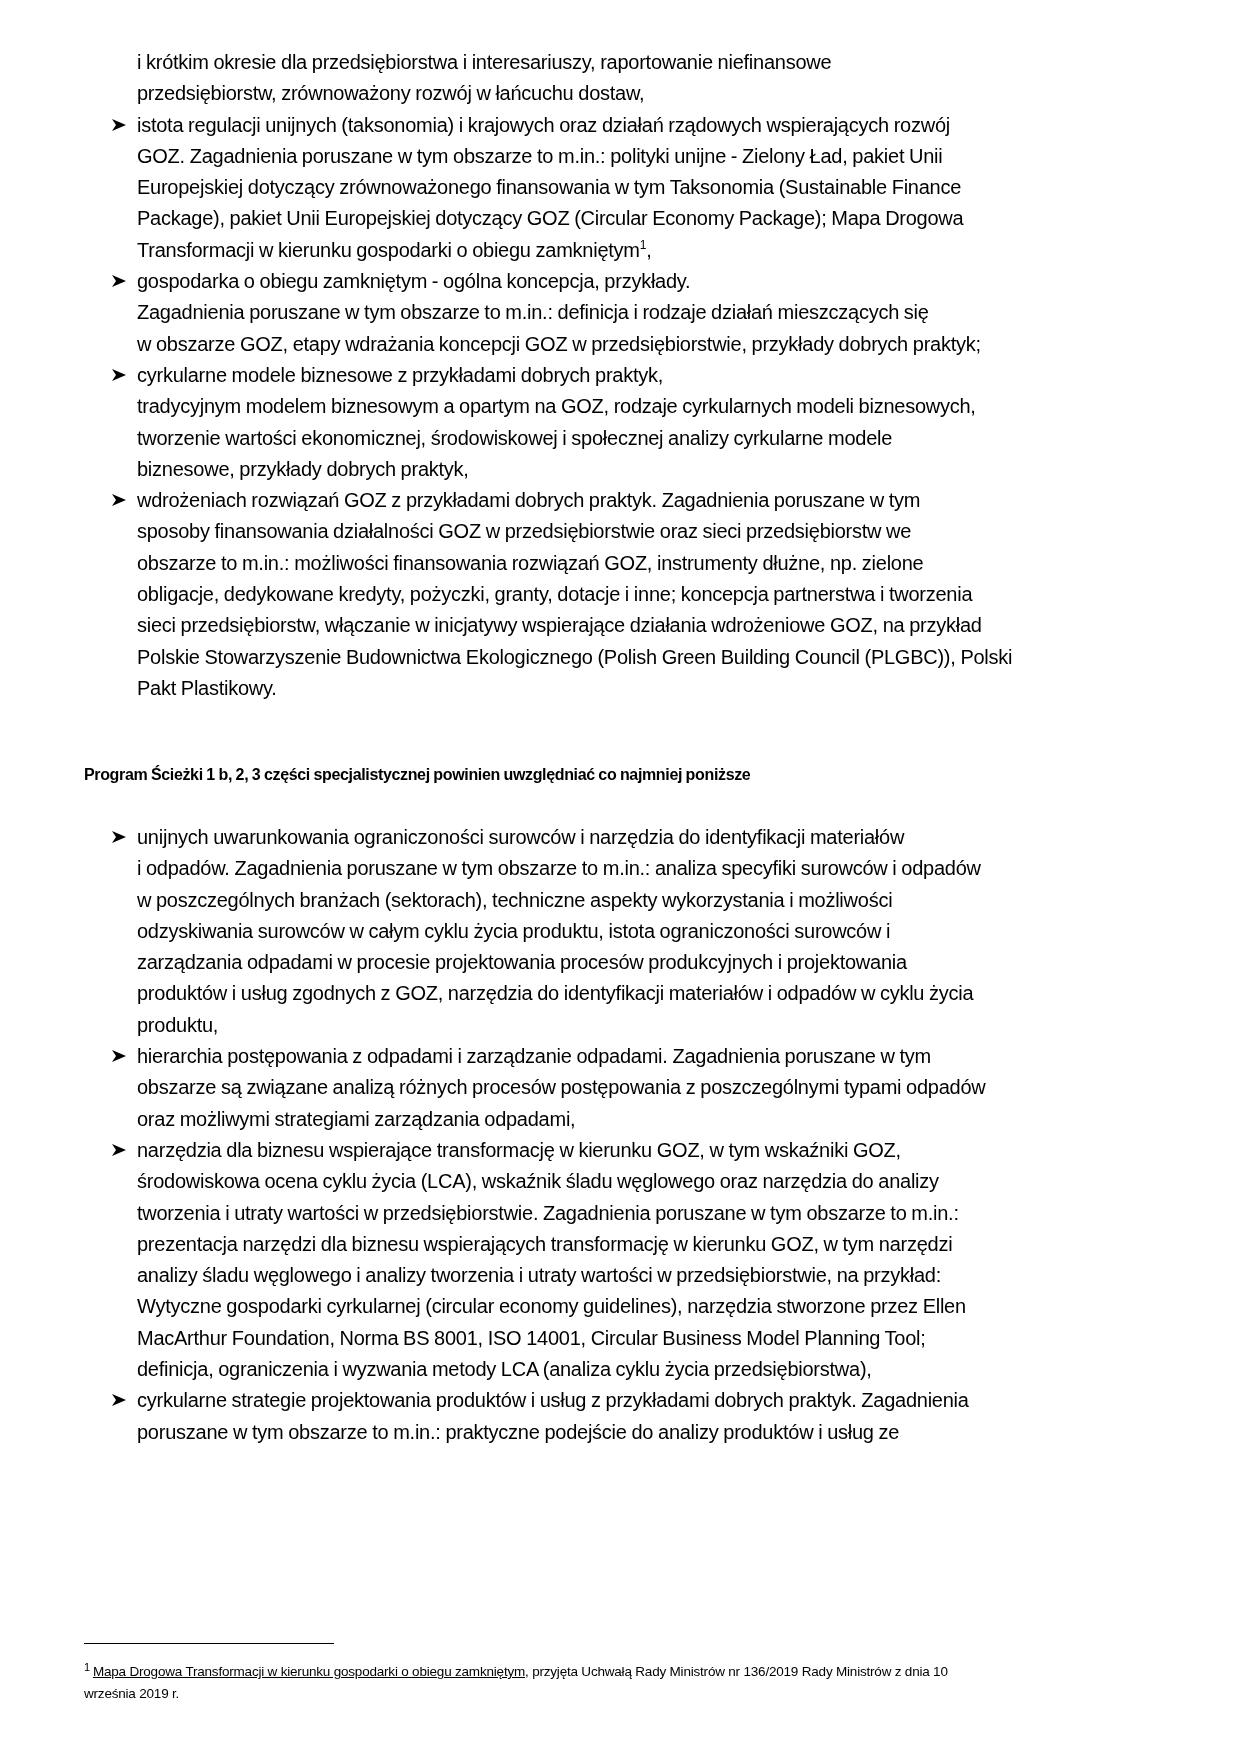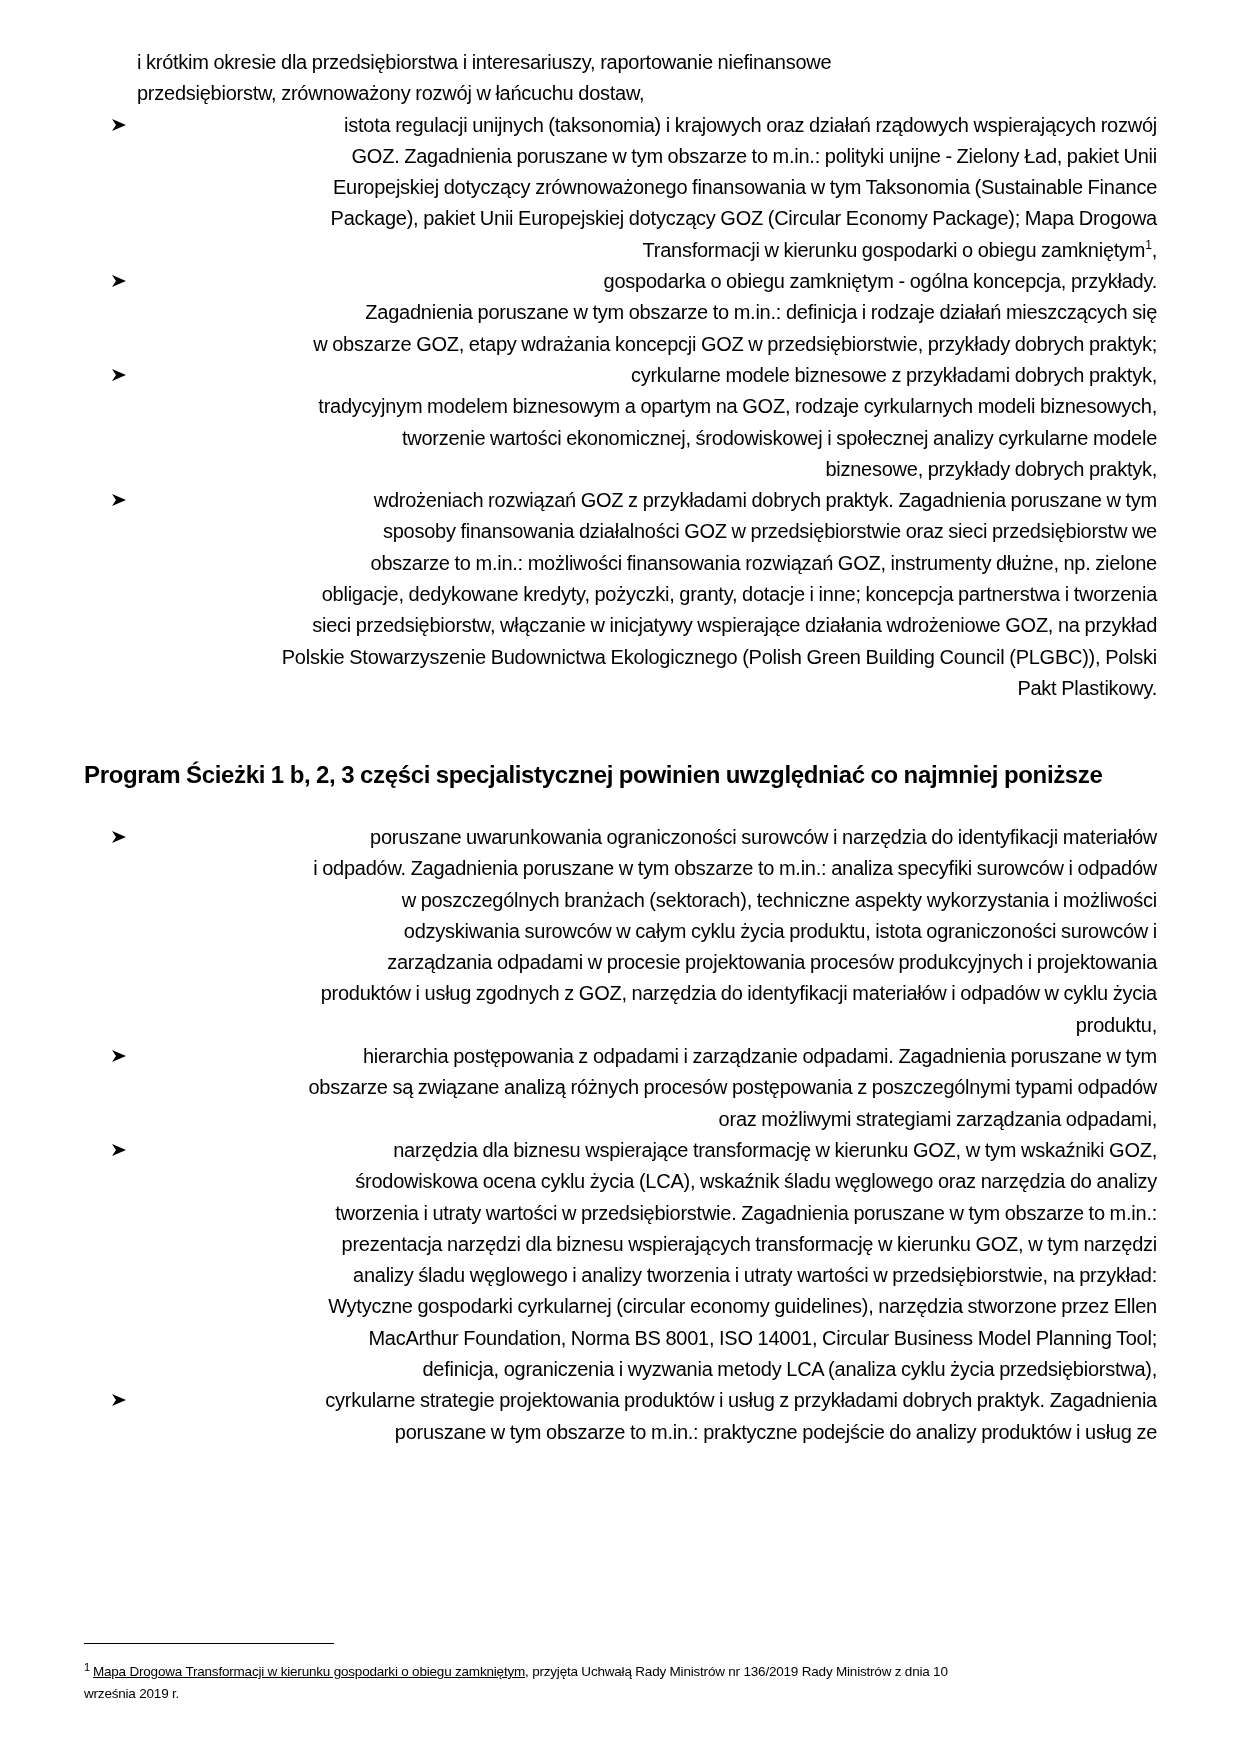--- a/index.html
+++ b/index.html
@@ -32,40 +32,39 @@
       position: absolute;
       left: 133px;
       width: 1020px;
     }
     .line {
       display: block;
       white-space: nowrap;
     }
     .bullet-item {
       position: relative;
-      text-align: right;
     }
     .bullet {
       position: absolute;
       left: -26px;
       top: 0;
       width: 20px;
       height: 31px;
     }
     .bullet svg {
       position: absolute;
       left: 0;
       top: 8px;
     }
     .heading {
       position: absolute;
       left: 80px;
       width: 1080px;
       font-weight: bold;
-      font-size: 24px;
+      font-size: 16px;
       line-height: 31.3px;
       letter-spacing: -0.35px;
       word-spacing: -0.5px;
     }
     sup.fn {
       font-size: 12px;
       line-height: 0;
       vertical-align: 8px;
     }
     .footnote-rule {
@@ -164,21 +163,21 @@
   </div>
 
   <div class="block body-text" style="top:822px;">
 
     <div class="bullet-item">
       <span class="bullet">
         <svg width="16" height="14" viewBox="0 0 16 14">
             <path d="M1 1 L15 7 L1 13 L5 7 Z" fill="#000"></path>
           </svg>
       </span>
-      <span class="line">poruszane uwarunkowania ograniczoności surowców i narzędzia do identyfikacji materiałów</span>
+      <span class="line">unijnych uwarunkowania ograniczoności surowców i narzędzia do identyfikacji materiałów</span>
       <span class="line">i odpadów. Zagadnienia poruszane w tym obszarze to m.in.: analiza specyfiki surowców i odpadów</span>
       <span class="line">w poszczególnych branżach (sektorach), techniczne aspekty wykorzystania i możliwości</span>
       <span class="line">odzyskiwania surowców w całym cyklu życia produktu, istota ograniczoności surowców i</span>
       <span class="line">zarządzania odpadami w procesie projektowania procesów produkcyjnych i projektowania</span>
       <span class="line">produktów i usług zgodnych z GOZ, narzędzia do identyfikacji materiałów i odpadów w cyklu życia</span>
       <span class="line">produktu,</span>
     </div>
 
     <div class="bullet-item">
       <span class="bullet">

